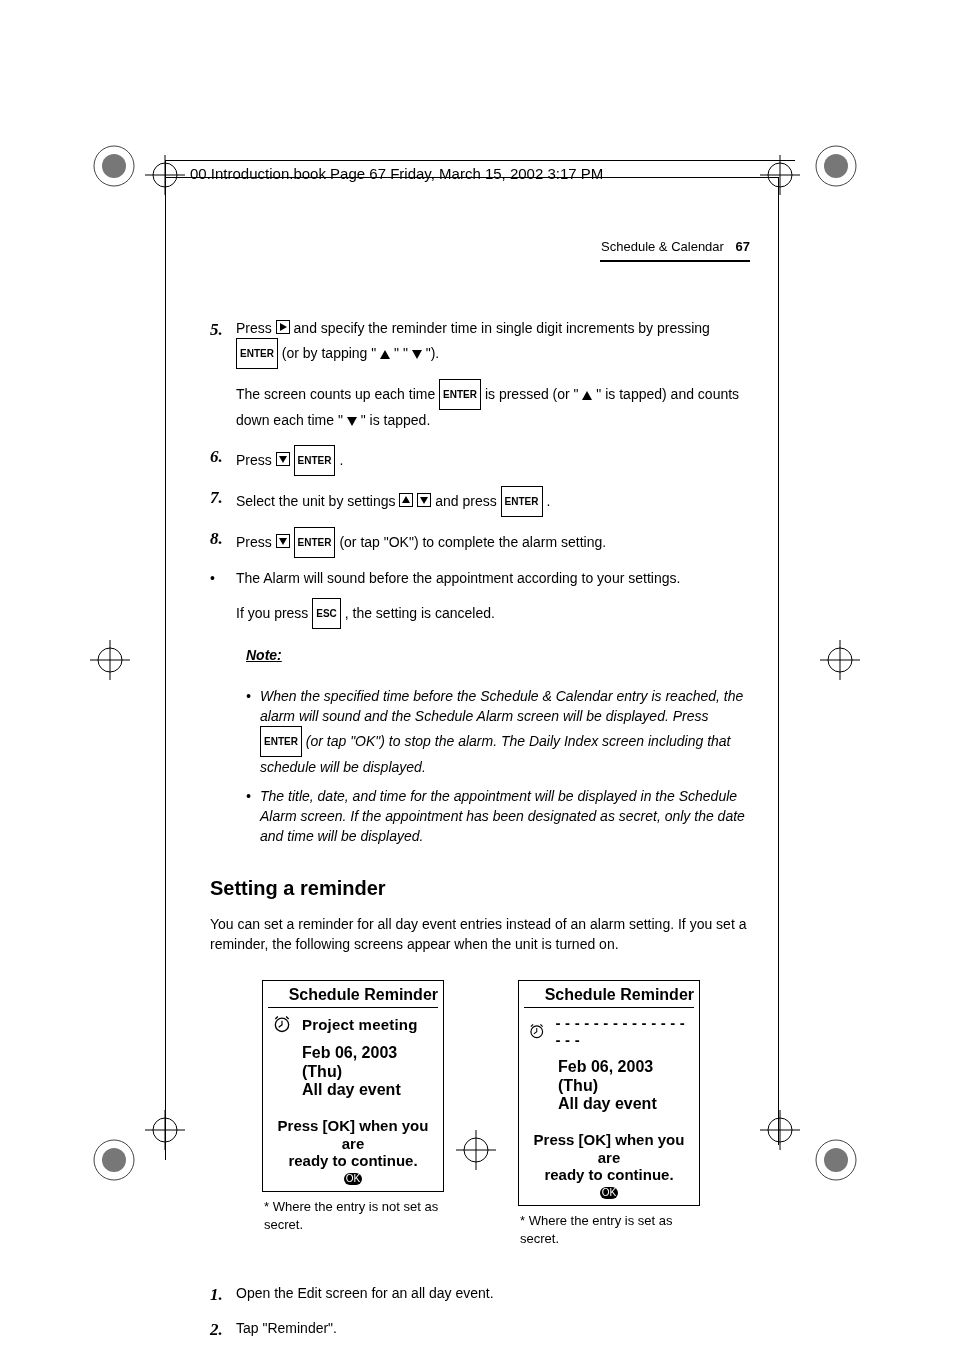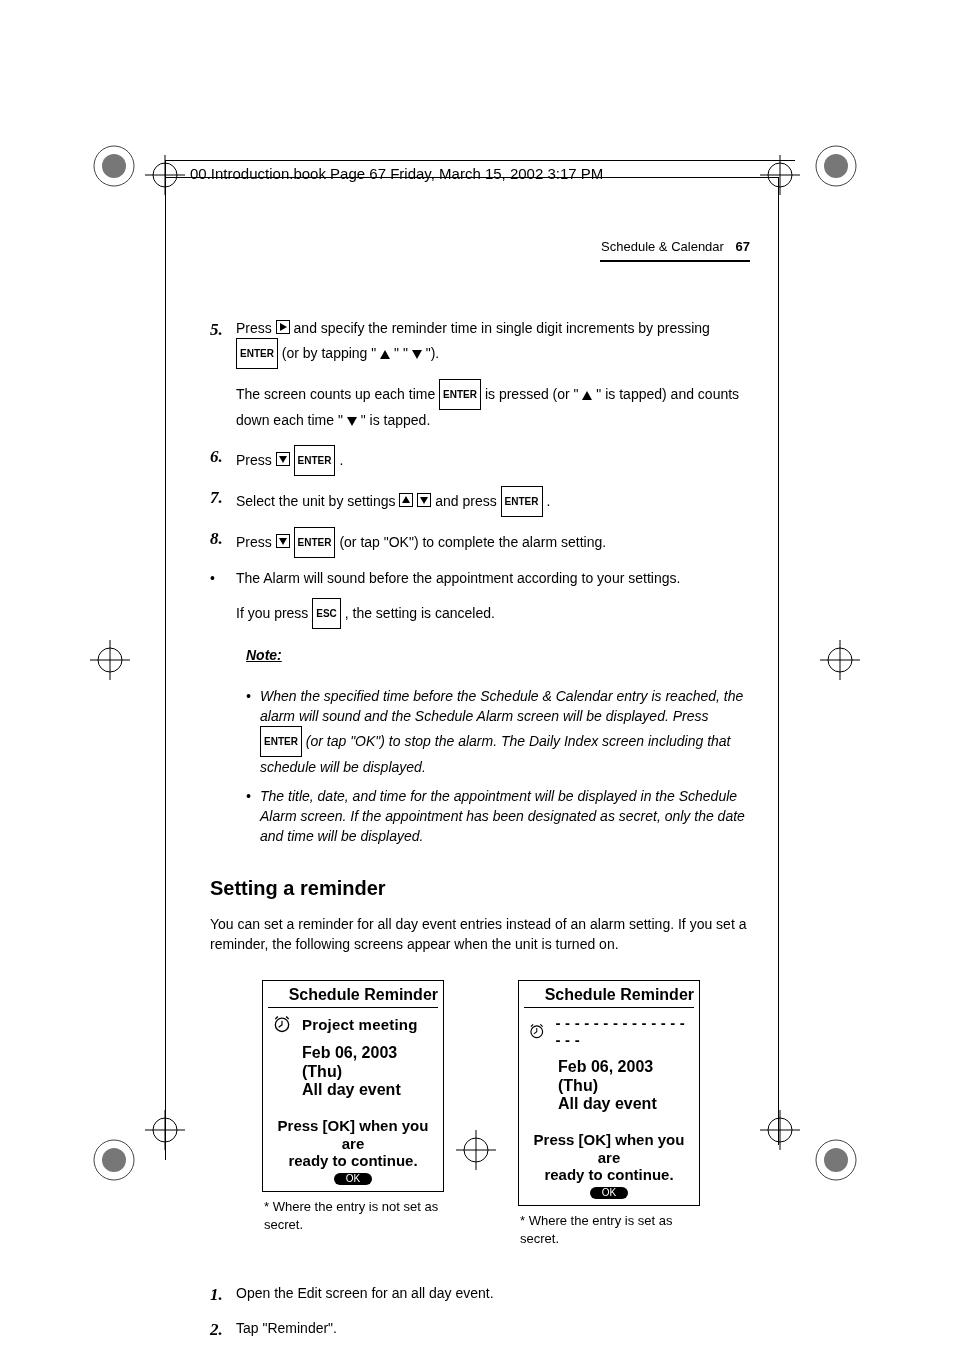--- a/index.html
+++ b/index.html
@@ -214,21 +214,21 @@
   .scr-msg {
     font-size: 15px;
     font-weight: bold;
     text-align: center;
     margin-top: 18px;
     line-height: 1.15;
   }
   .scr-ok {
     display: block;
     margin: 4px auto 0 auto;
-    width: 38px;
+    width: 18px;
     text-align: center;
     background: #000;
     color: #fff;
     font-size: 10px;
     border-radius: 7px;
     padding: 0 0 1px 0;
   }
   .screen-caption {
     font-size: 13px;
     margin-top: 6px;

